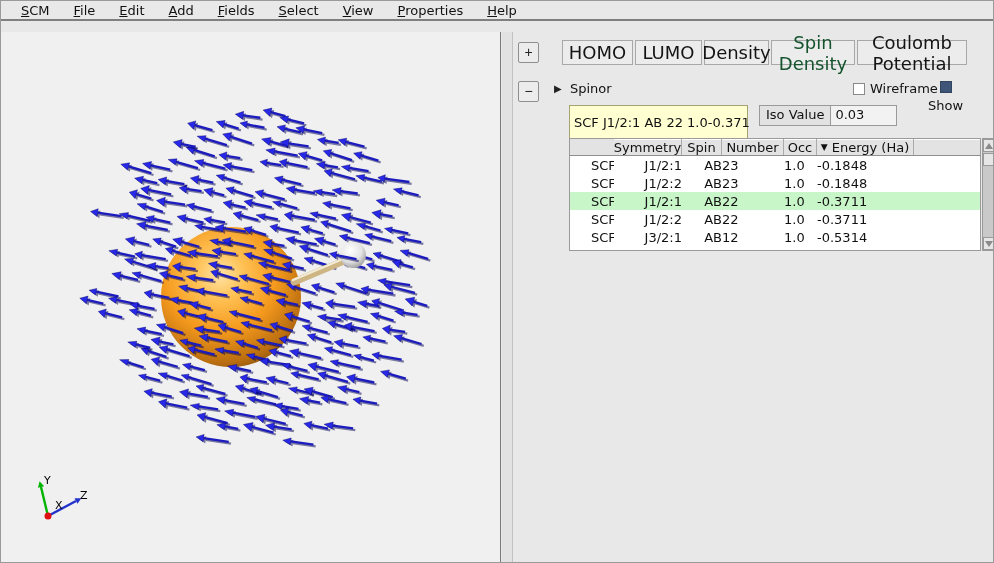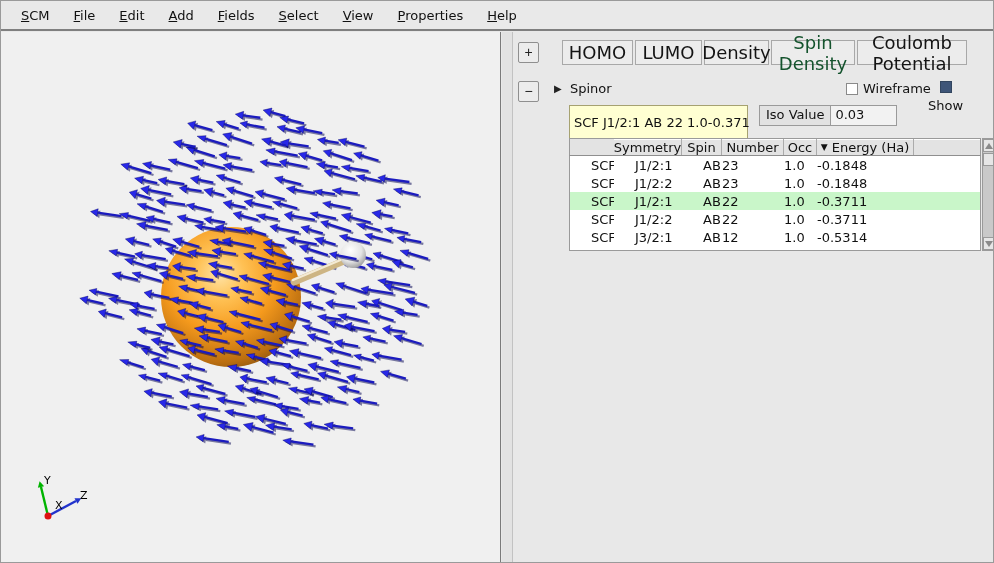--- a/index.html
+++ b/index.html
@@ -1,21 +1,21 @@
 <!DOCTYPE html>
 <html><head>
 <meta charset="utf-8">
 <style>
   * { margin:0; padding:0; box-sizing:border-box; }
   html,body { width:994px; height:563px; }
   body { font-family:"DejaVu Sans","Liberation Sans",sans-serif; font-size:13px; color:#111; }
   .window { position:relative; width:994px; height:563px; background:#e8e8e8; border:1px solid #9a9a9a; overflow:hidden; }
 
   
-  .menubar { position:absolute; left:0; top:0; width:100%; height:30px; background:#e9e9e9;
+  .menubar { position:absolute; left:0; top:0; width:100%; height:20px; background:#e9e9e9;
              border-bottom:2px solid #7f7f7f; display:flex; align-items:center; padding-left:8px; }
   .menu-item { padding:4px 12px; cursor:default; white-space:nowrap; }
   .menu-item u { text-decoration:underline; }
 
   
   .viewport { position:absolute; left:0; top:31px; width:500px; height:532px; background:#f0f0f0; border-right:1px solid #7a7a7a; }
   .sash { position:absolute; left:501px; top:31px; width:11px; height:532px; background:#e2e2e2; border-right:1px solid #c2c2c2; }
   .panel { position:absolute; left:512px; top:31px; width:482px; height:532px; background:#e8e8e8; }
 
   
@@ -31,21 +31,21 @@
   .fbtn.disabled { color:#14532d; }
 
   
   .spinor-row { position:absolute; left:0; top:48px; width:482px; height:20px; }
   .disclosure { position:absolute; left:41px; top:3px; font-size:10px; color:#222; }
   .spinor-title { position:absolute; left:57px; top:1px; }
   .chk-group { position:absolute; top:1px; display:flex; align-items:center; gap:5px; cursor:default; }
   .chk { width:12px; height:12px; border:1px solid #8a8a8a; display:inline-block; }
   .chk.unchecked { background:#ffffff; }
   .chk.checked { background:#3e5578; border-color:#32455f; }
-  #wireframeChk { left:333px; }
+  #wireframeChk { left:340px; }
   #showChk { left:415px;flex-direction:column; }
 
   
   .selected-field { position:absolute; left:56px; top:73px; width:179px; height:21px; background:#ffffd2;
                     border:1px solid #a6a271; display:flex; align-items:center; justify-content:space-between;
                     padding:16px 4px; white-space:nowrap; }
   .iso-group { position:absolute; left:246px; top:73px; height:21px; display:flex; }
   .iso-label { height:21px; background:#e2e2e2; border:1px solid #9a9a9a; padding:1px 6px 0 6px; }
   .iso-entry { height:21px; width:66px; background:#f2f2f2; border:1px solid #9a9a9a; border-left:none; padding:1px 4px 0 4px; }
 
@@ -55,21 +55,21 @@
            border:1px solid #9a9a9a; border-bottom:1px solid #8f8f8f; }
   .th { height:16px; display:flex; align-items:center; justify-content:center; gap:4px;
         border-right:1px solid #ababab; box-shadow:inset 0 1px 0 #fdfdfd; white-space:nowrap; overflow:hidden; }
   .th:last-child { border-right:none; }
   .sort-ind { font-size:9px; }
   .tbody { position:absolute; left:0; top:18px; width:412px; height:95px; background:#ffffff;
            border:1px solid #9a9a9a; border-top:none; overflow:hidden; }
   .trow { display:flex; height:18px; align-items:center; }
   .trow.selected { background:#c9f6c9; }
   .td { white-space:nowrap; overflow:hidden; }
-  .td.left { text-align:left; padding-left:21px; }
+  .td.left { text-align:right; padding-left:21px; }
   .td.right { text-align:left; padding-right:7px; }
 
   
   .vscroll { position:absolute; left:413px; top:0; width:13px; height:113px; background:#c9c9c9; border:1px solid #9a9a9a; }
   .scroll-btn { position:absolute; left:0; width:11px; height:13px; background:#e6e6e6; border:1px solid #9a9a9a; }
   .scroll-btn.up { top:0; }
   .scroll-btn.down { bottom:0; }
   .scroll-btn .tri { position:absolute; left:1px; width:0; height:0; border-left:4px solid transparent; border-right:4px solid transparent; }
   .scroll-btn.up .tri { top:3px; border-bottom:6px solid #8a8a8a; }
   .scroll-btn.down .tri { top:3px; border-top:6px solid #8a8a8a; }

